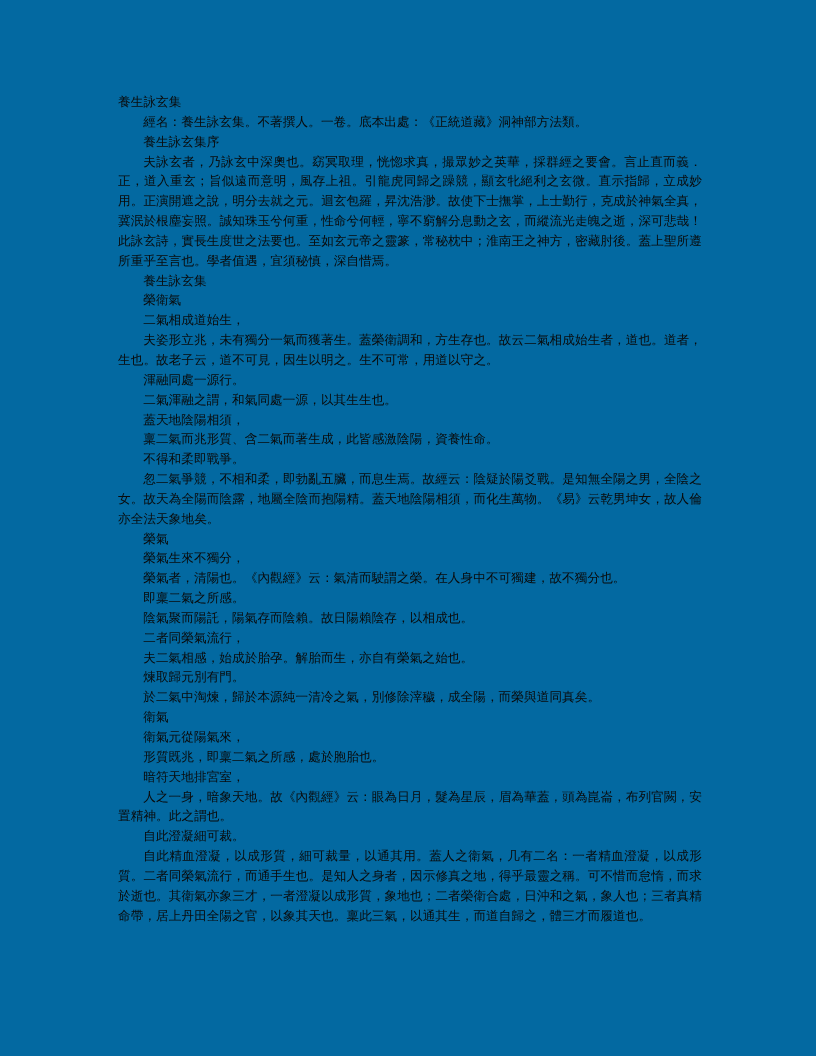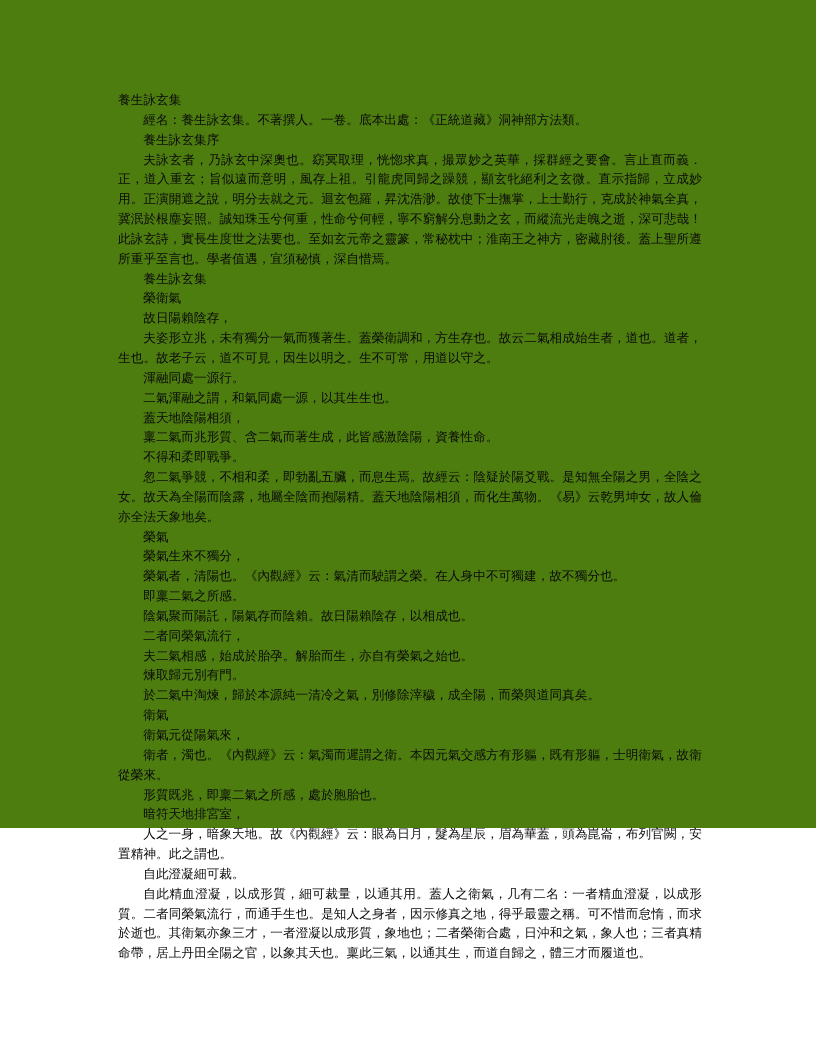--- a/index.html
+++ b/index.html
@@ -10,24 +10,23 @@
   body {
     width: 816px;
     height: 1056px;
     font-family: "DejaVu Serif", "Liberation Serif", serif;
     color: #000000;
     overflow: hidden;
   }
   .page {
     position: relative;
     width: 816px;
-    height: 828px;
-    background: #4d7c0f;
+    height: 1056px;
+    background: #0369a1;
     box-sizing: border-box;
-    font-family: Liberation Mono, monospace;
   }
   .text-column {
     position: absolute;
     left: 118px;
     top: 92px;
     width: 584px;
   }
   .line,
   .para {
     font-size: 12.6px;
@@ -56,39 +55,38 @@
 <body>
 
 <div class="page">
   <div class="text-column">
     <p class="line title-line">養生詠玄集</p>
     <p class="line indent1">經名：養生詠玄集。不著撰人。一卷。底本出處：《正統道藏》洞神部方法類。</p>
     <p class="line indent1">養生詠玄集序</p>
     <p class="para">夫詠玄者，乃詠玄中深奧也。窈冥取理，恍惚求真，撮眾妙之英華，採群經之要會。言止直而義．正，道入重玄；旨似遠而意明，風存上祖。引龍虎同歸之躁競，顯玄牝絕利之玄微。直示指歸，立成妙用。正演開遮之說，明分去就之元。迴玄包羅，昇沈浩渺。故使下士撫掌，上士勤行，克成於神氣全真，冀泯於根塵妄照。誠知珠玉兮何重，性命兮何輕，寧不窮解分息動之玄，而縱流光走魄之逝，深可悲哉！此詠玄詩，實長生度世之法要也。至如玄元帝之靈篆，常秘枕中；淮南王之神方，密藏肘後。蓋上聖所遵所重乎至言也。學者值遇，宜須秘慎，深自惜焉。</p>
     <p class="line indent1">養生詠玄集</p>
     <p class="line indent1">榮衛氣</p>
-    <p class="line indent1">故日陽賴陰存，</p>
+    <p class="line indent1">二氣相成道始生，</p>
     <p class="para">夫姿形立兆，未有獨分一氣而獲著生。蓋榮衛調和，方生存也。故云二氣相成始生者，道也。道者，生也。故老子云，道不可見，因生以明之。生不可常，用道以守之。</p>
     <p class="line indent1">渾融同處一源行。</p>
     <p class="line indent1">二氣渾融之謂，和氣同處一源，以其生生也。</p>
     <p class="line indent1">蓋天地陰陽相須，</p>
     <p class="line indent1">稟二氣而兆形質、含二氣而著生成，此皆感激陰陽，資養性命。</p>
     <p class="line indent1">不得和柔即戰爭。</p>
     <p class="para">忽二氣爭競，不相和柔，即勃亂五臟，而息生焉。故經云：陰疑於陽爻戰。是知無全陽之男，全陰之女。故天為全陽而陰露，地屬全陰而抱陽精。蓋天地陰陽相須，而化生萬物。《易》云乾男坤女，故人倫亦全法天象地矣。</p>
     <p class="line indent1">榮氣</p>
     <p class="line indent1">榮氣生來不獨分，</p>
     <p class="line indent1">榮氣者，清陽也。《內觀經》云：氣清而駛謂之榮。在人身中不可獨建，故不獨分也。</p>
     <p class="line indent1">即稟二氣之所感。</p>
     <p class="line indent1">陰氣聚而陽託，陽氣存而陰賴。故日陽賴陰存，以相成也。</p>
     <p class="line indent1">二者同榮氣流行，</p>
     <p class="line indent1">夫二氣相感，始成於胎孕。解胎而生，亦自有榮氣之始也。</p>
     <p class="line indent1">煉取歸元別有門。</p>
     <p class="line indent1">於二氣中淘煉，歸於本源純一清冷之氣，別修除滓穢，成全陽，而榮與道同真矣。</p>
     <p class="line indent1">衛氣</p>
     <p class="line indent1">衛氣元從陽氣來，</p>
-    <p class="para">衛者，濁也。《內觀經》云：氣濁而遲謂之衛。本因元氣交感方有形軀，既有形軀，士明衛氣，故衛從榮來。</p>
     <p class="line indent1">形質既兆，即稟二氣之所感，處於胞胎也。</p>
     <p class="line indent1">暗符天地排宮室，</p>
     <p class="para">人之一身，暗象天地。故《內觀經》云：眼為日月，髮為星辰，眉為華蓋，頭為崑崙，布列官闕，安置精神。此之謂也。</p>
     <p class="line indent1">自此澄凝細可裁。</p>
     <p class="para">自此精血澄凝，以成形質，細可裁量，以通其用。蓋人之衛氣，几有二名：一者精血澄凝，以成形質。二者同榮氣流行，而通手生也。是知人之身者，因示修真之地，得乎最靈之稱。可不惜而怠惰，而求於逝也。其衛氣亦象三才，一者澄凝以成形質，象地也；二者榮衛合處，日沖和之氣，象人也；三者真精命帶，居上丹田全陽之官，以象其天也。稟此三氣，以通其生，而道自歸之，體三才而履道也。</p>
   </div>
 </div>
 
 </body></html>

